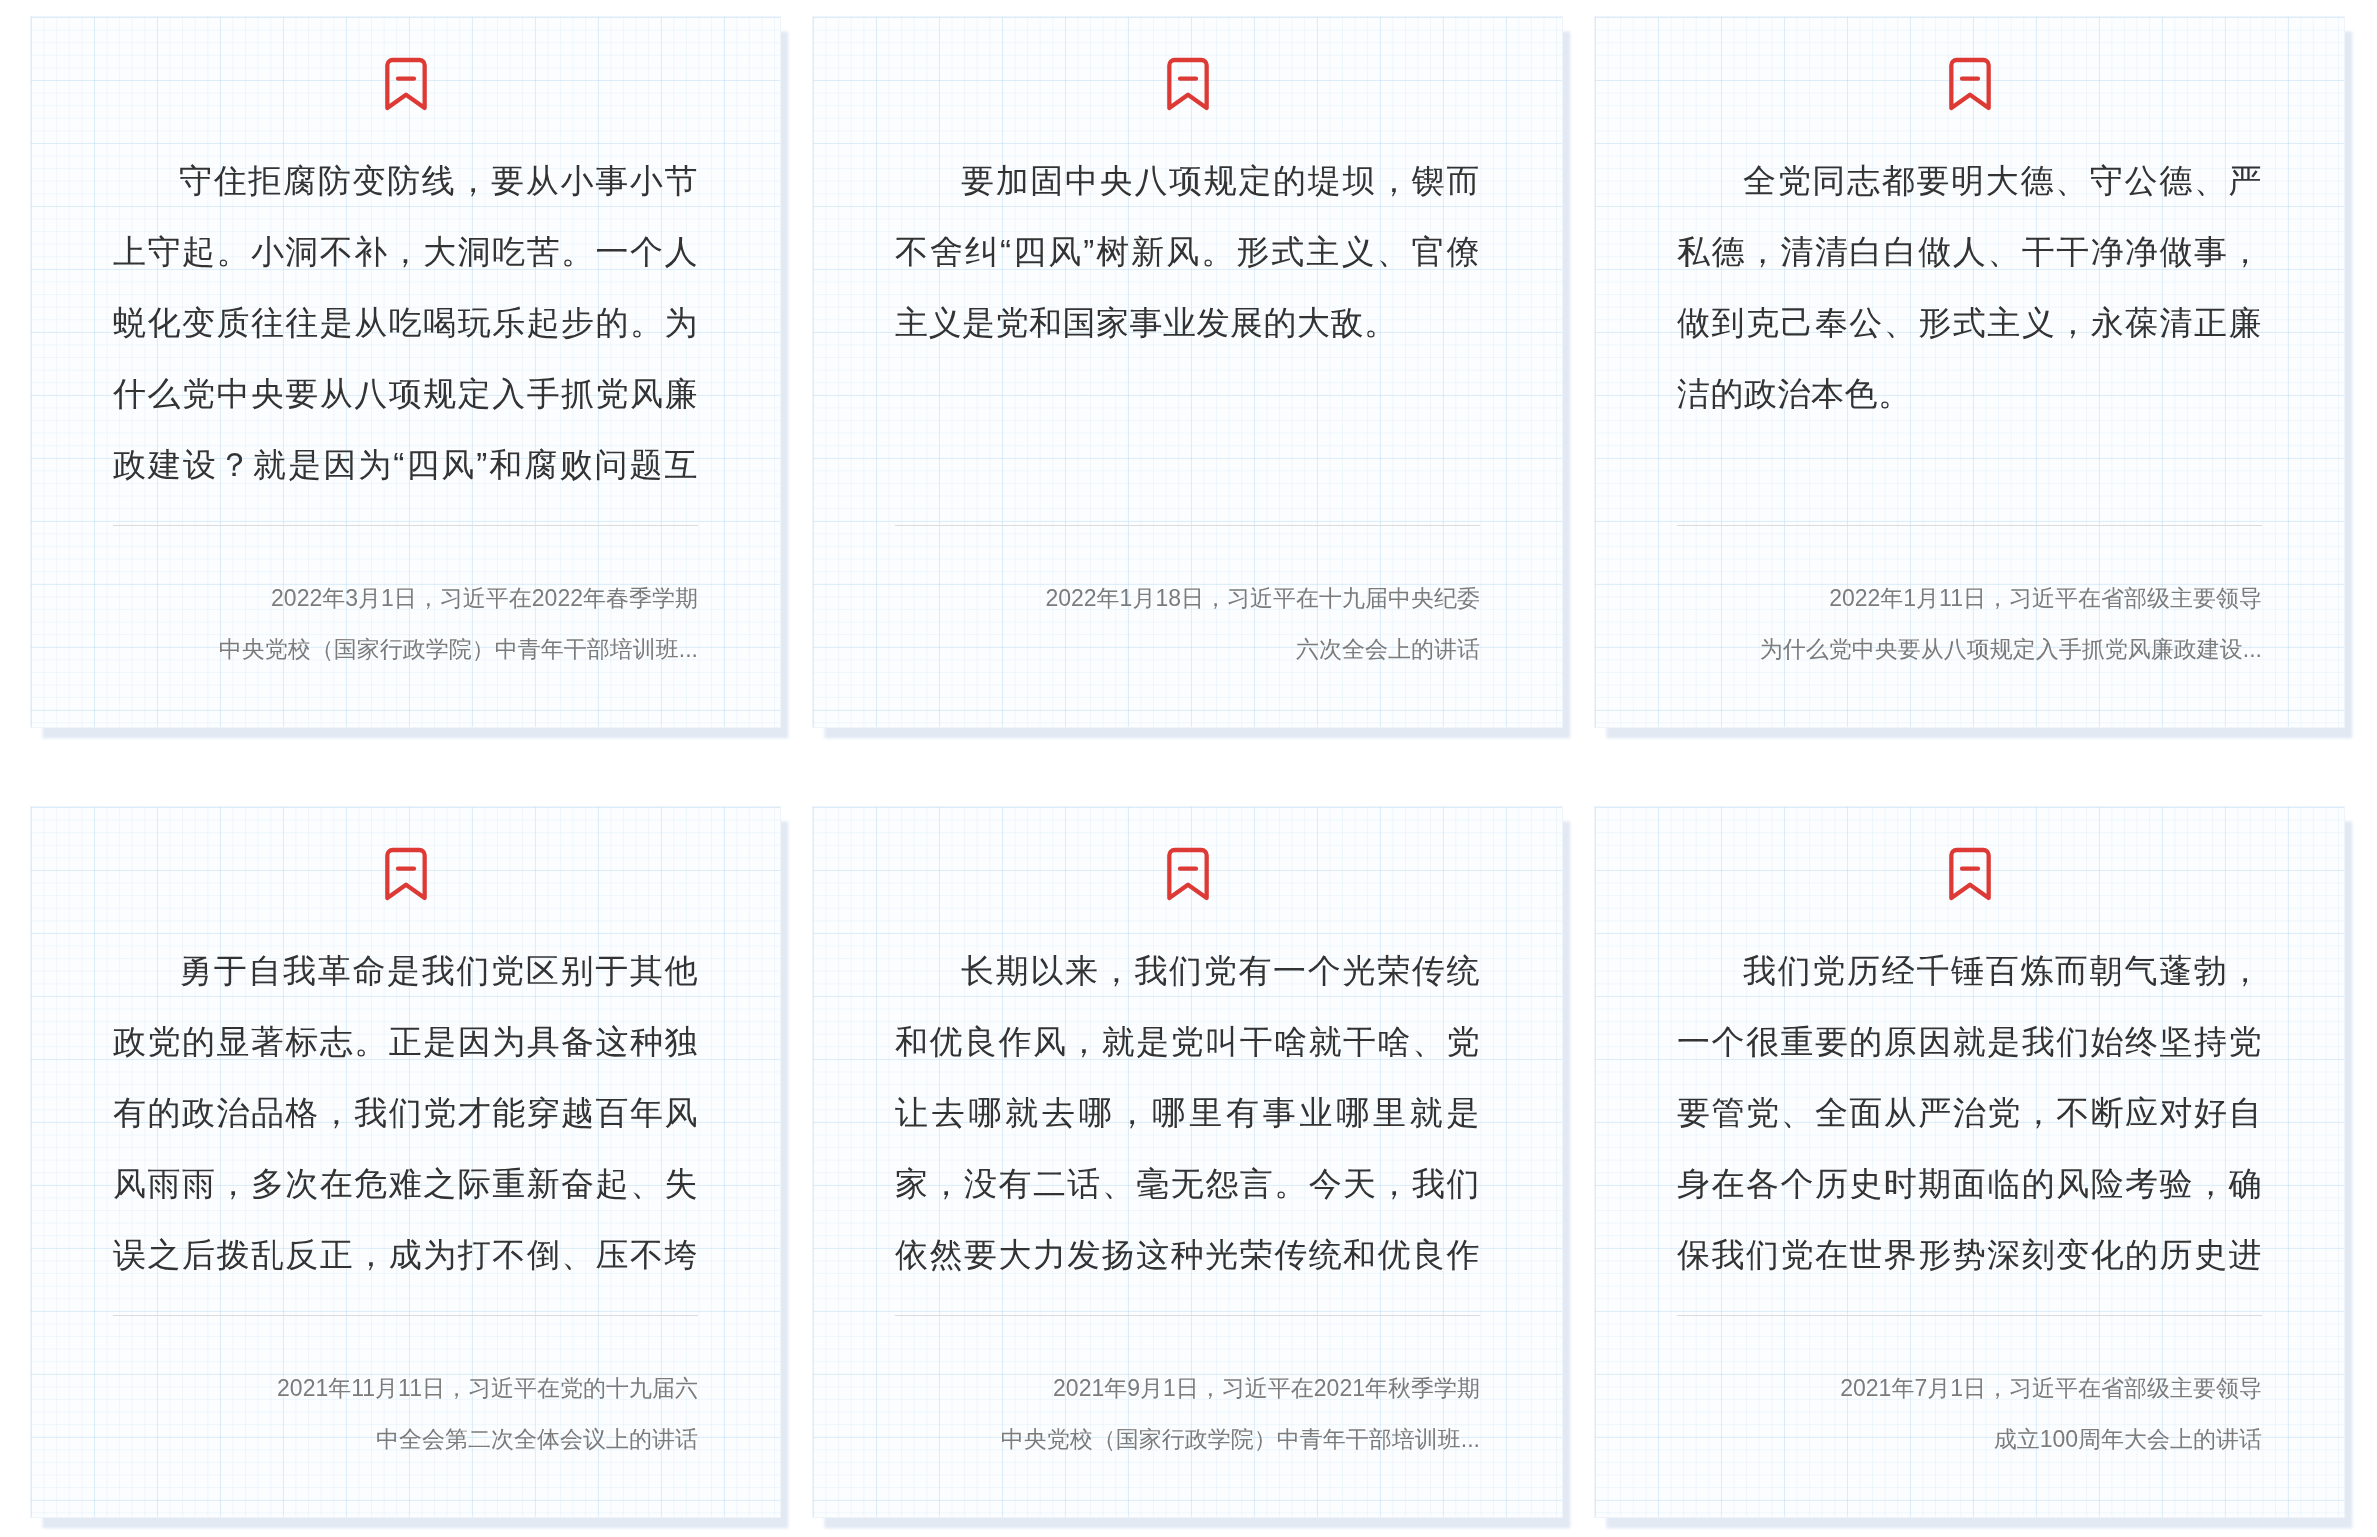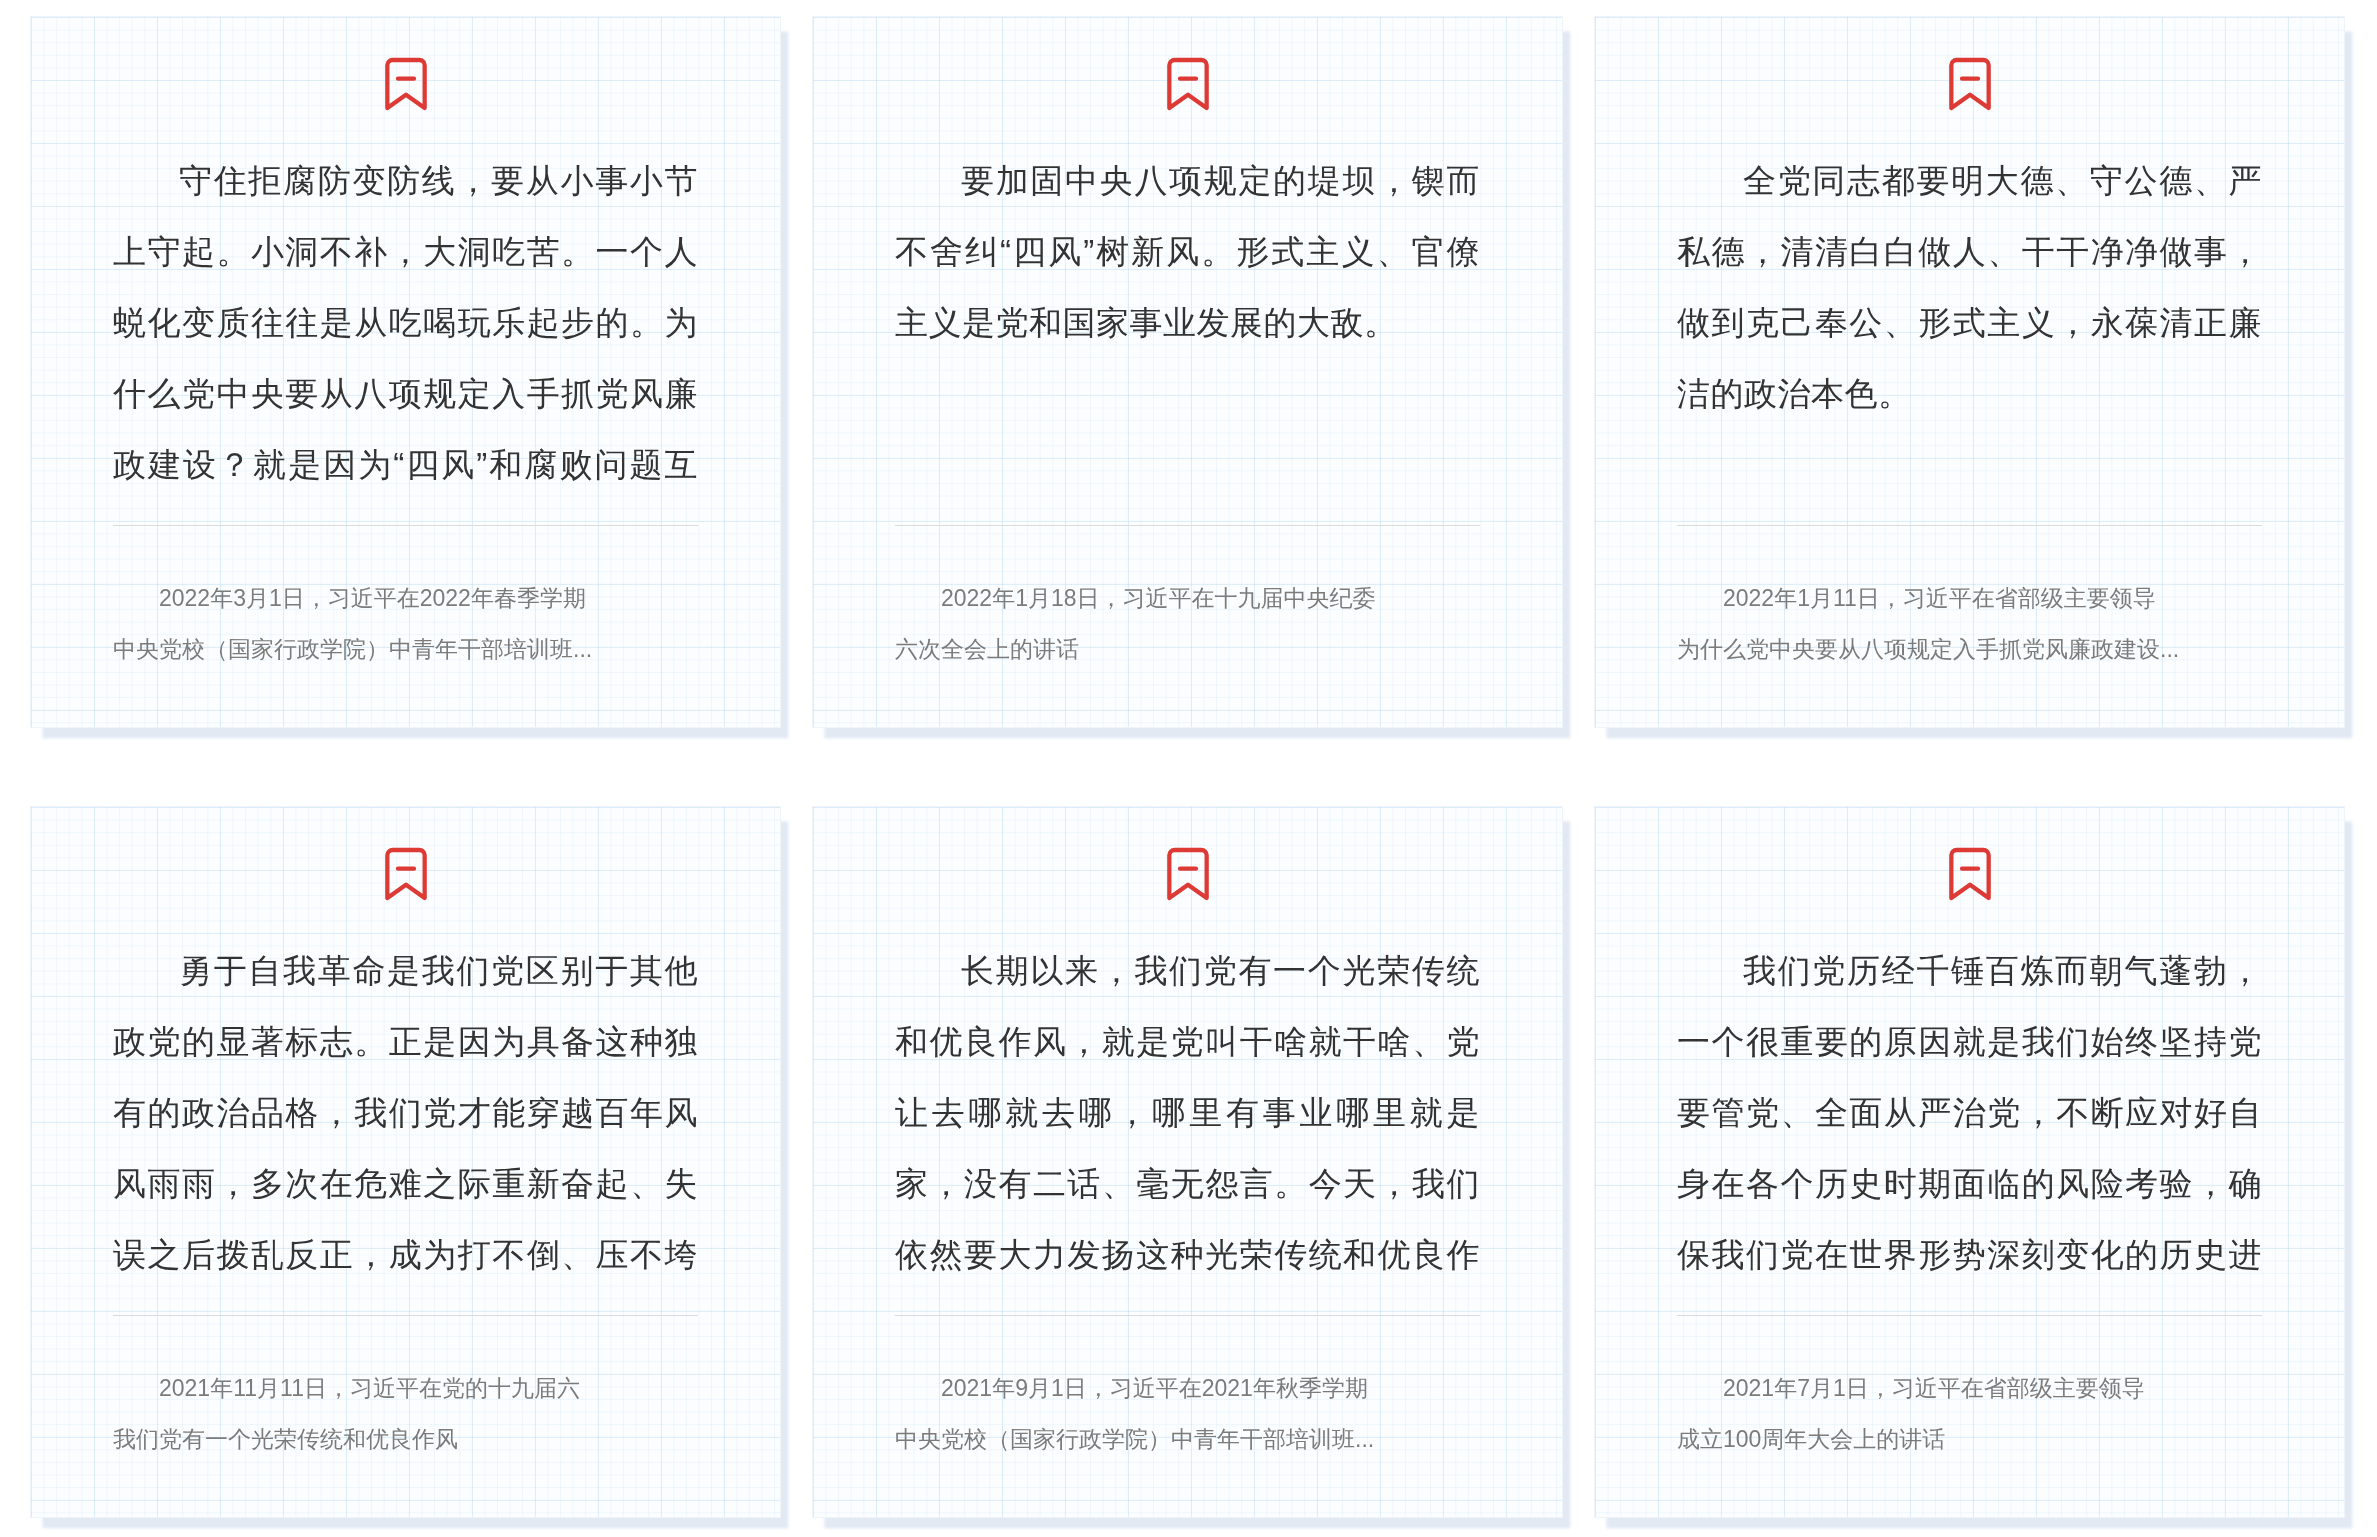--- a/index.html
+++ b/index.html
@@ -63,23 +63,24 @@
   .divider {
     margin-top: 26px;
     height: 1.9px;
     background: #dbdbdb;
   }
   .source {
     margin-top: 47px;
     font-size: 23px;
     line-height: 51px;
     color: #7b7b7b;
-    text-align: left;
+    text-align: right;
     text-indent: 2em;
     white-space: pre-line;
+    margin-left: 24px;
   }
 </style>
 </head>
 <body>
 
 <div class="grid">
 
   <div class="card">
     <div class="bookmark">
       <svg viewBox="0 0 24 24" fill="none" stroke="currentColor" stroke-width="1.6" stroke-linecap="round" stroke-linejoin="round">
@@ -122,21 +123,21 @@
   <div class="card">
     <div class="bookmark">
       <svg viewBox="0 0 24 24" fill="none" stroke="currentColor" stroke-width="1.6" stroke-linecap="round" stroke-linejoin="round">
         <path d="M19 21l-7-5-7 5V5a2 2 0 0 1 2-2h10a2 2 0 0 1 2 2v16z"></path>
         <line x1="15" y1="10" x2="9" y2="10"></line>
       </svg>
     </div>
     <div class="quote">勇于自我革命是我们党区别于其他政党的显著标志。正是因为具备这种独有的政治品格，我们党才能穿越百年风风雨雨，多次在危难之际重新奋起、失误之后拨乱反正，成为打不倒、压不垮的马克...</div>
     <div class="divider"></div>
     <div class="source">2021年11月11日，习近平在党的十九届六
-我们党有一个光荣传统和优良作风</div>
+中全会第二次全体会议上的讲话</div>
   </div>
 
   <div class="card">
     <div class="bookmark">
       <svg viewBox="0 0 24 24" fill="none" stroke="currentColor" stroke-width="1.6" stroke-linecap="round" stroke-linejoin="round">
         <path d="M19 21l-7-5-7 5V5a2 2 0 0 1 2-2h10a2 2 0 0 1 2 2v16z"></path>
         <line x1="15" y1="10" x2="9" y2="10"></line>
       </svg>
     </div>
     <div class="quote">长期以来，我们党有一个光荣传统和优良作风，就是党叫干啥就干啥、党让去哪就去哪，哪里有事业哪里就是家，没有二话、毫无怨言。今天，我们依然要大力发扬这种光荣传统和优良作风。</div>

